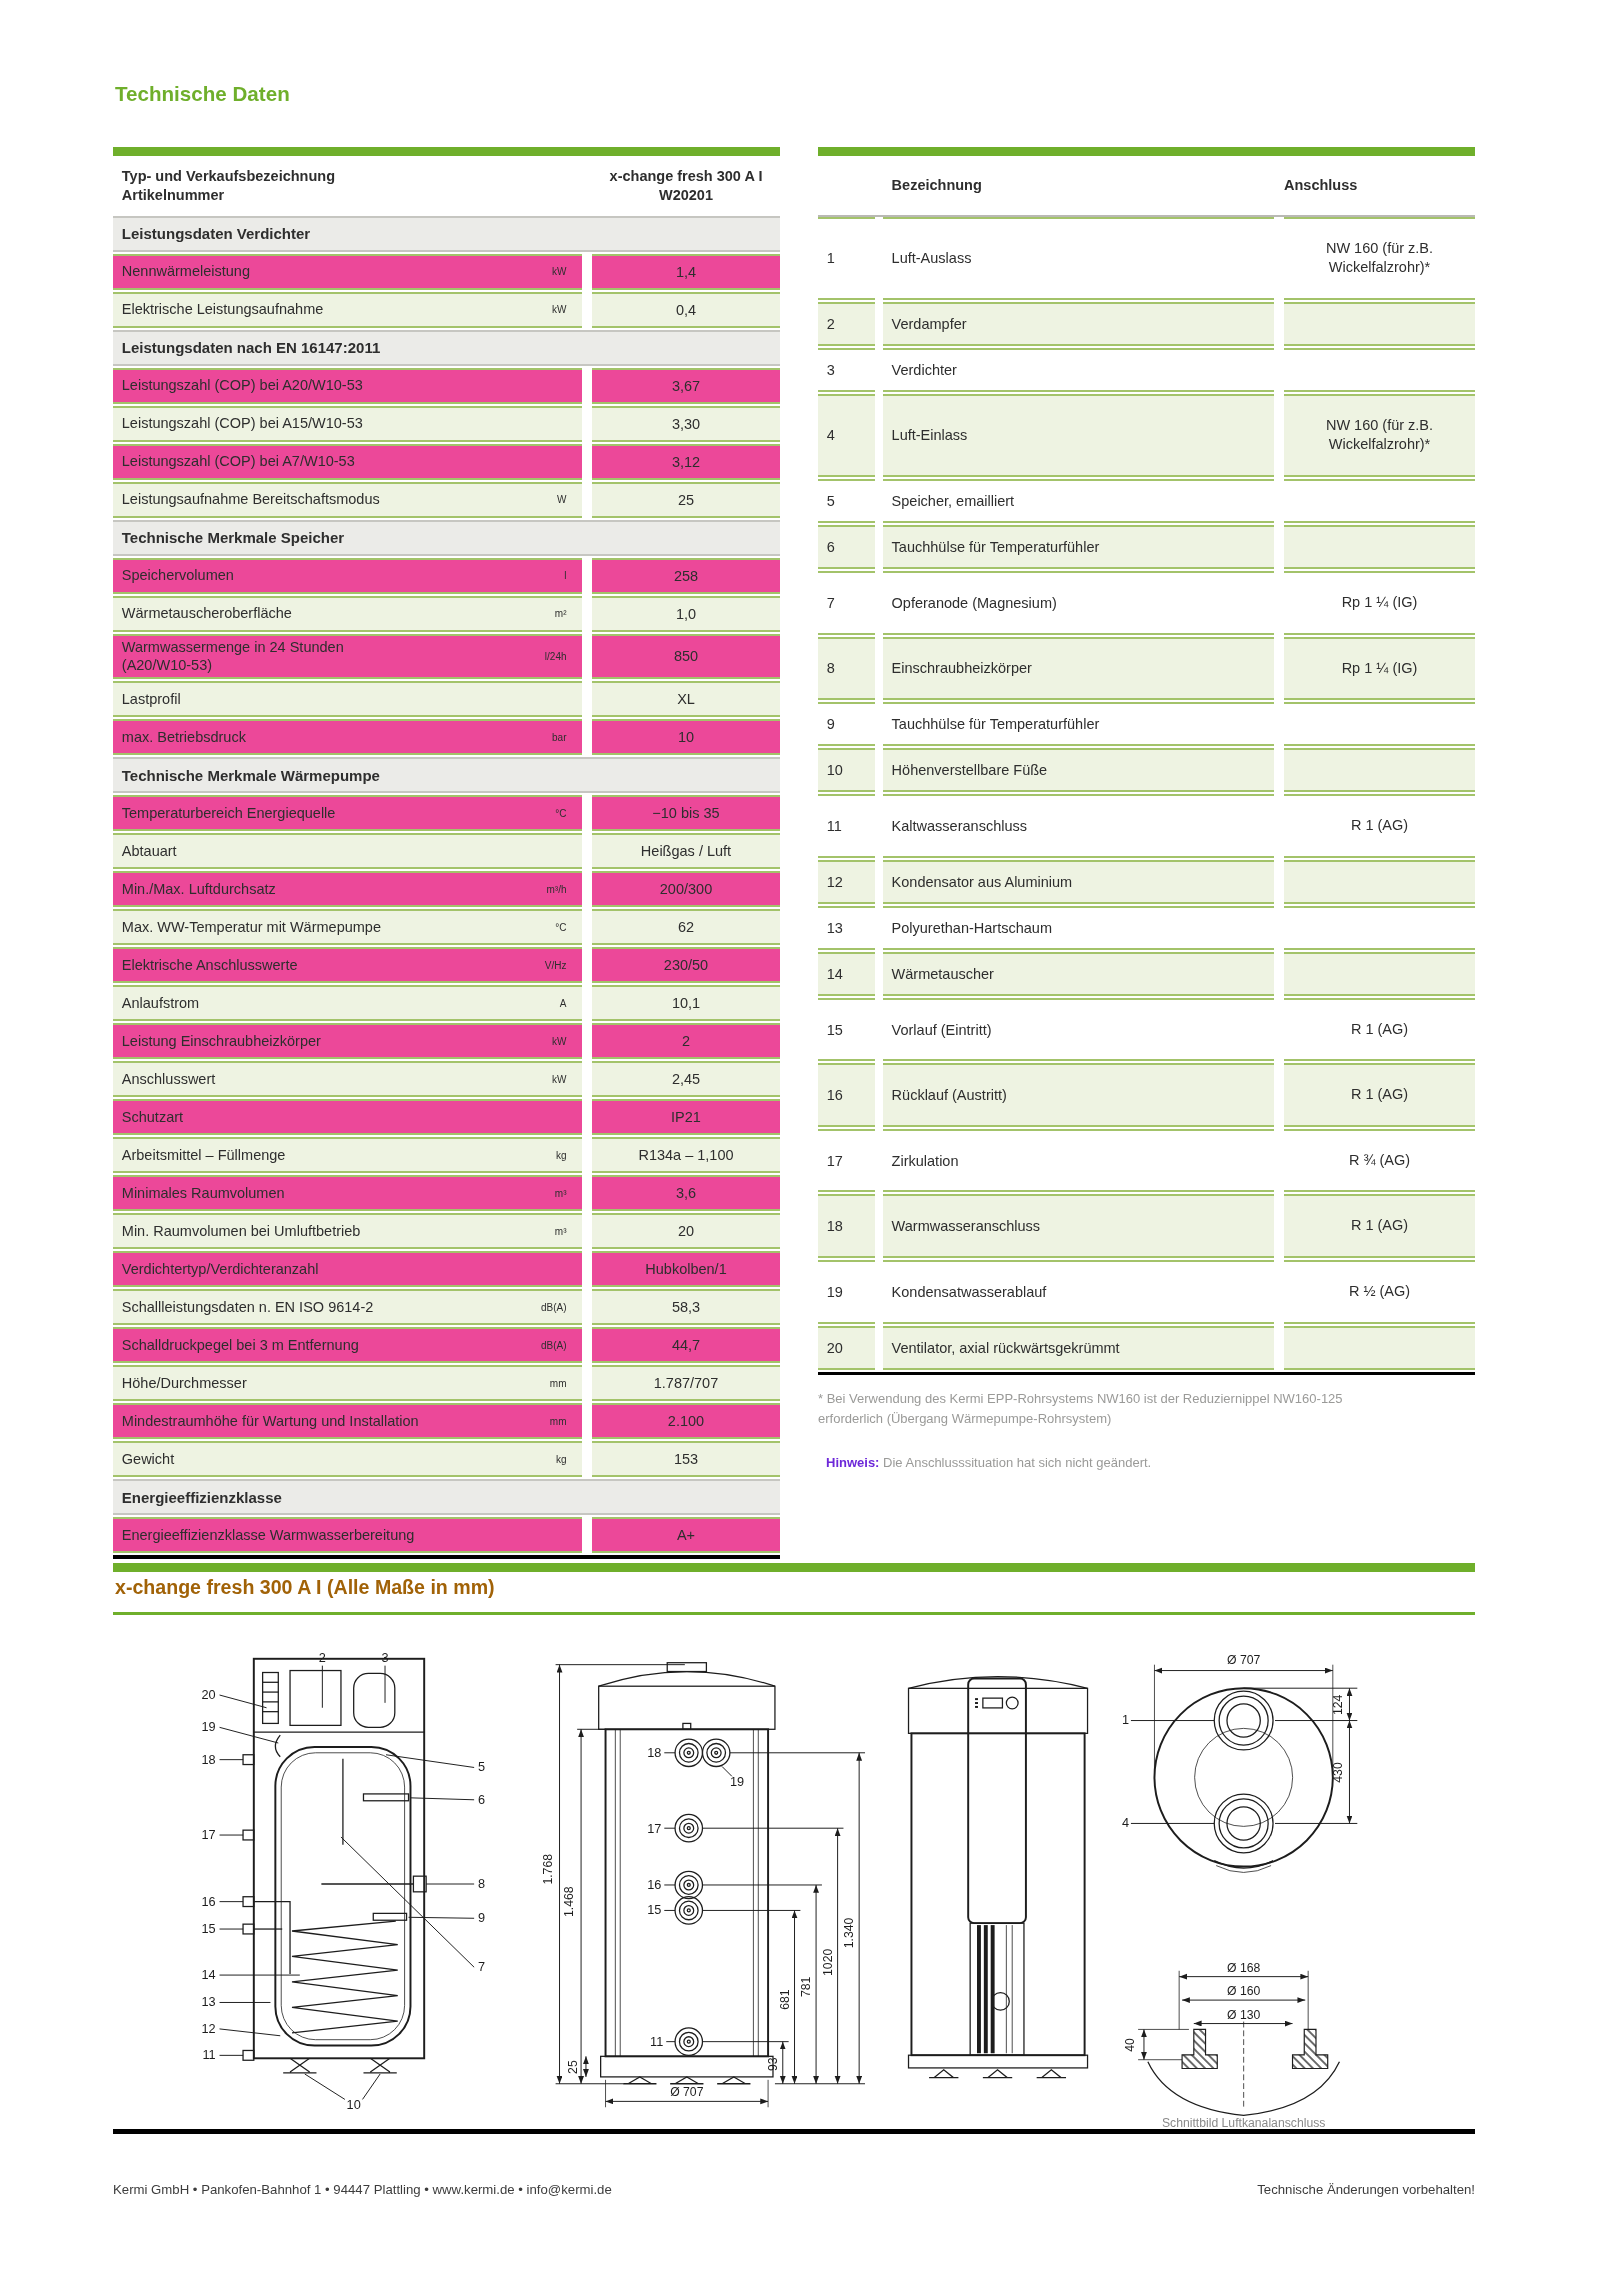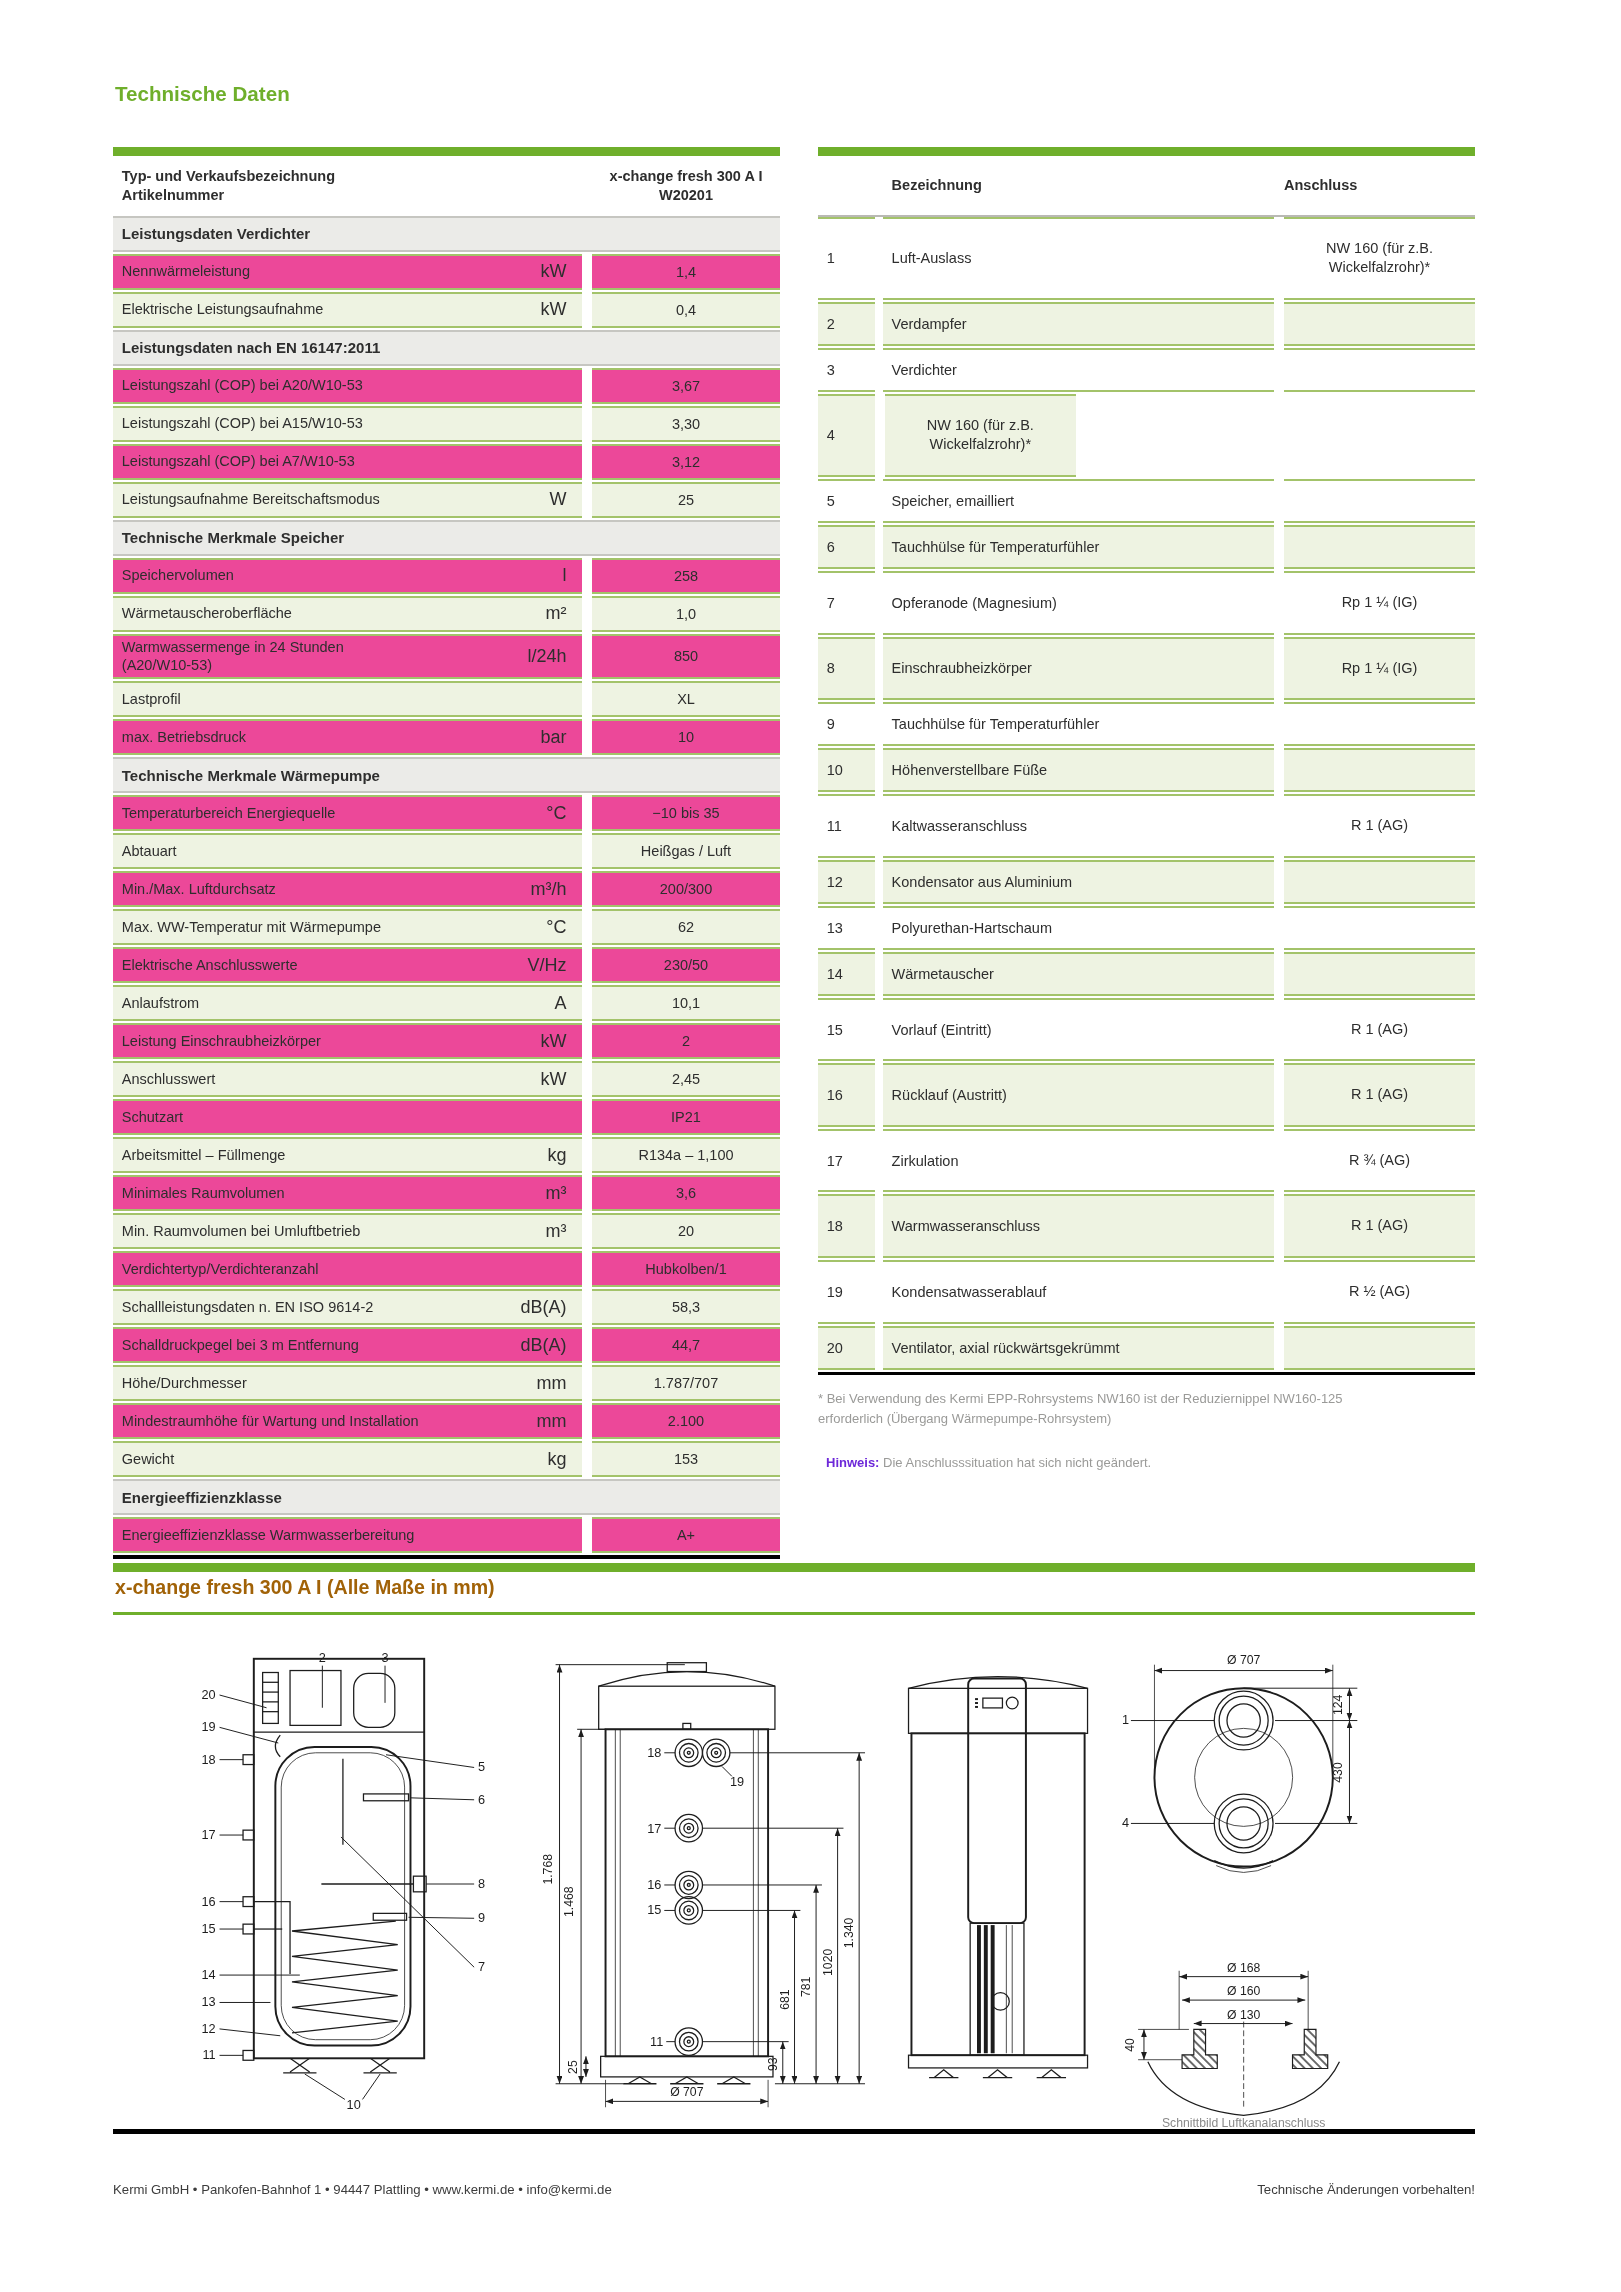--- a/index.html
+++ b/index.html
@@ -25,21 +25,21 @@
   #right-col{left:818px;top:147px;width:657px;}
   .greenbar{height:8.8px;background:var(--green);}
   
   .lt-header{display:flex;padding-top:10.8px;padding-bottom:9.8px;}
   .lt-header .h-label{flex:1;font-weight:bold;font-size:14.5px;line-height:1.35;white-space:pre-line;padding-left:8.8px;}
   .lt-header .h-value{width:188px;margin-left:9.8px;font-weight:bold;font-size:14.5px;line-height:1.35;white-space:pre-line;text-align:center;}
   .lt-row{display:flex;margin-bottom:2px;}
   .lt-cell{border-top:2px solid var(--line);border-bottom:2px solid var(--line);background:#ec4899;}
   .lt-main{flex:1;display:flex;align-items:center;min-height:36px;padding:2px 15.7px 2px 8.8px;}
   .lt-label{flex:1;font-size:14.5px;line-height:1.3;white-space:pre-line;}
-  .lt-unit{margin-left:3px;font-size:18px;}
+  .lt-unit{margin-left:3px;font-size:10px;}
   .lt-value{width:188px;margin-left:9.8px;display:flex;align-items:center;justify-content:center;min-height:36px;font-size:14.5px;text-align:center;}
   .lt-row.alt .lt-cell{background:var(--stripe);}
   .lt-section{border-top:2px solid var(--grayline);border-bottom:2px solid var(--grayline);background:var(--graybg);
     font-weight:bold;font-size:15px;min-height:36px;display:flex;align-items:center;padding:0 8.8px;margin-bottom:2px;}
   .blackrule{height:3.9px;background:#000;}
   
   .rt-header{display:flex;align-items:center;height:61px;border-bottom:2px solid #b9b9b4;font-weight:bold;font-size:14.5px;}
   .rt-header .h-no{width:57px;}
   .rt-header .h-name{flex:1;margin-left:7.8px;padding-left:8.8px;}
   .rt-header .h-conn{width:191px;margin-left:9.8px;text-align:left;}
@@ -325,20 +325,21 @@
           <div class="rt-cell rt-name">Verdampfer</div>
           <div class="rt-cell rt-conn"></div>
         </div>
         <div class="rt-row">
           <div class="rt-cell rt-no">3</div>
           <div class="rt-cell rt-name">Verdichter</div>
           <div class="rt-cell rt-conn"></div>
         </div>
         <div class="rt-row alt">
           <div class="rt-cell rt-no">4</div>
+          <div class="rt-cell rt-name">Luft-Einlass</div>
           <div class="rt-cell rt-conn">NW 160 (für z.B.
 Wickelfalzrohr)*</div>
         </div>
         <div class="rt-row">
           <div class="rt-cell rt-no">5</div>
           <div class="rt-cell rt-name">Speicher, emailliert</div>
           <div class="rt-cell rt-conn"></div>
         </div>
         <div class="rt-row alt">
           <div class="rt-cell rt-no">6</div>

